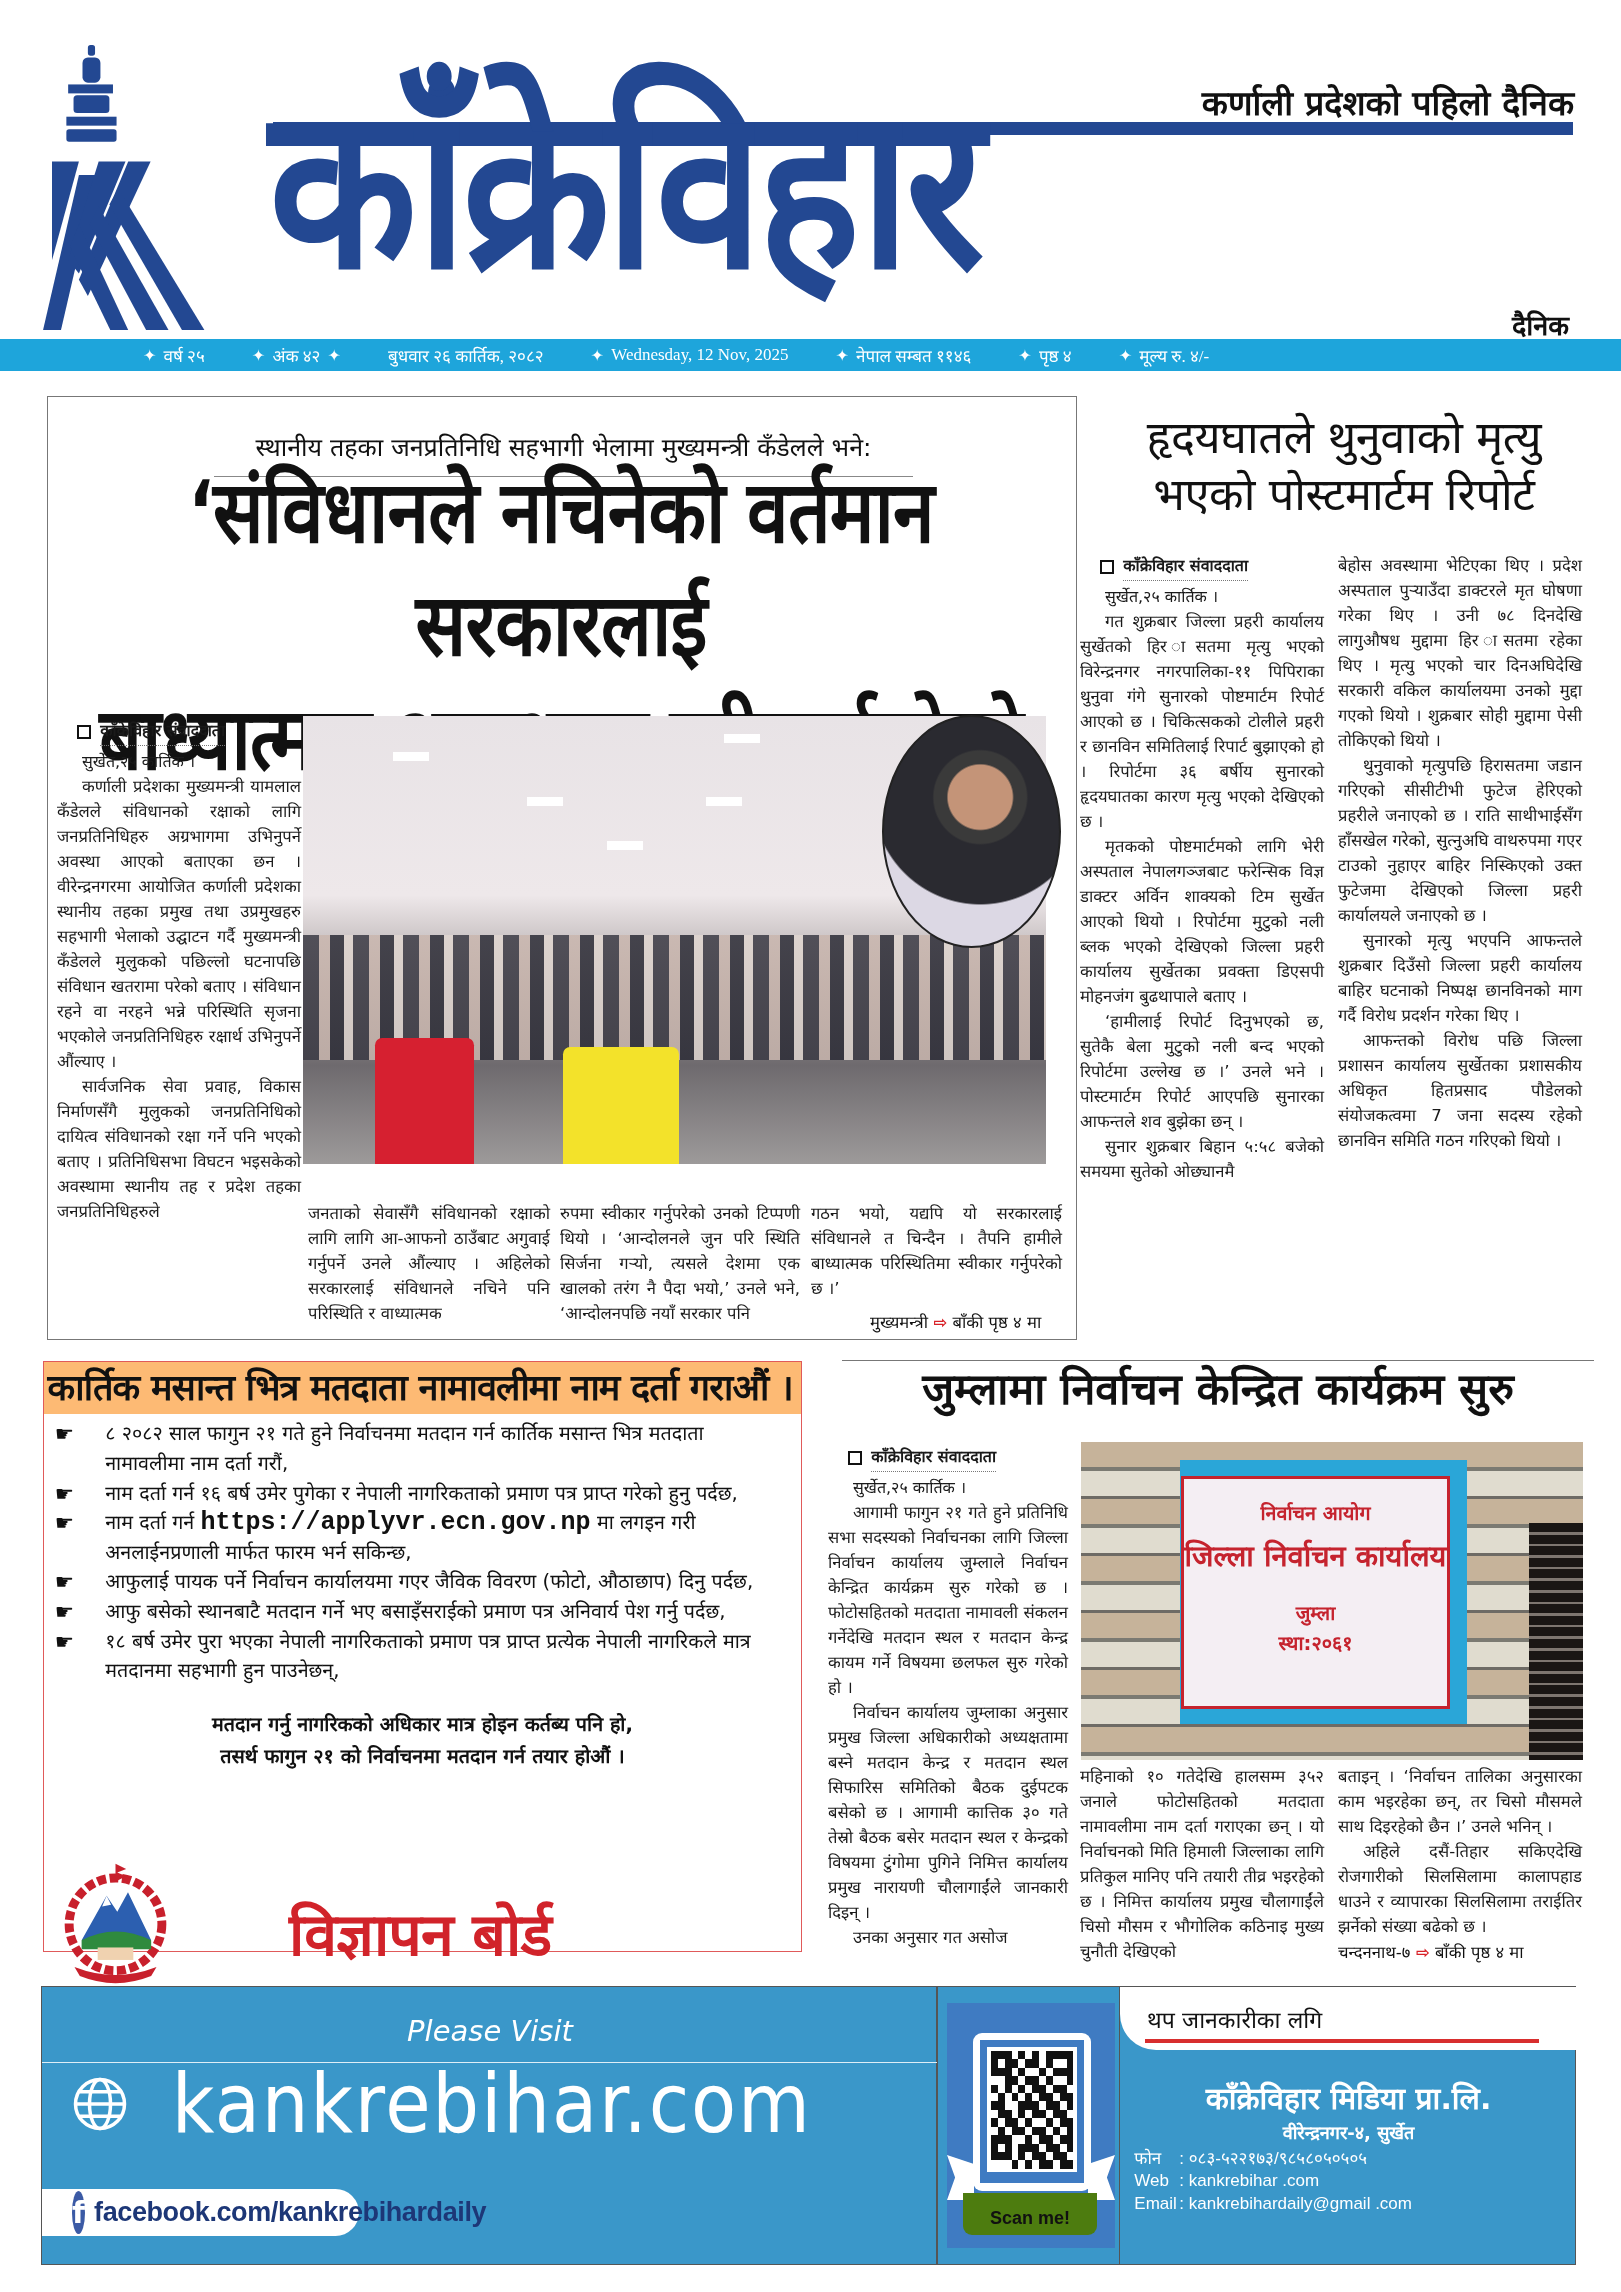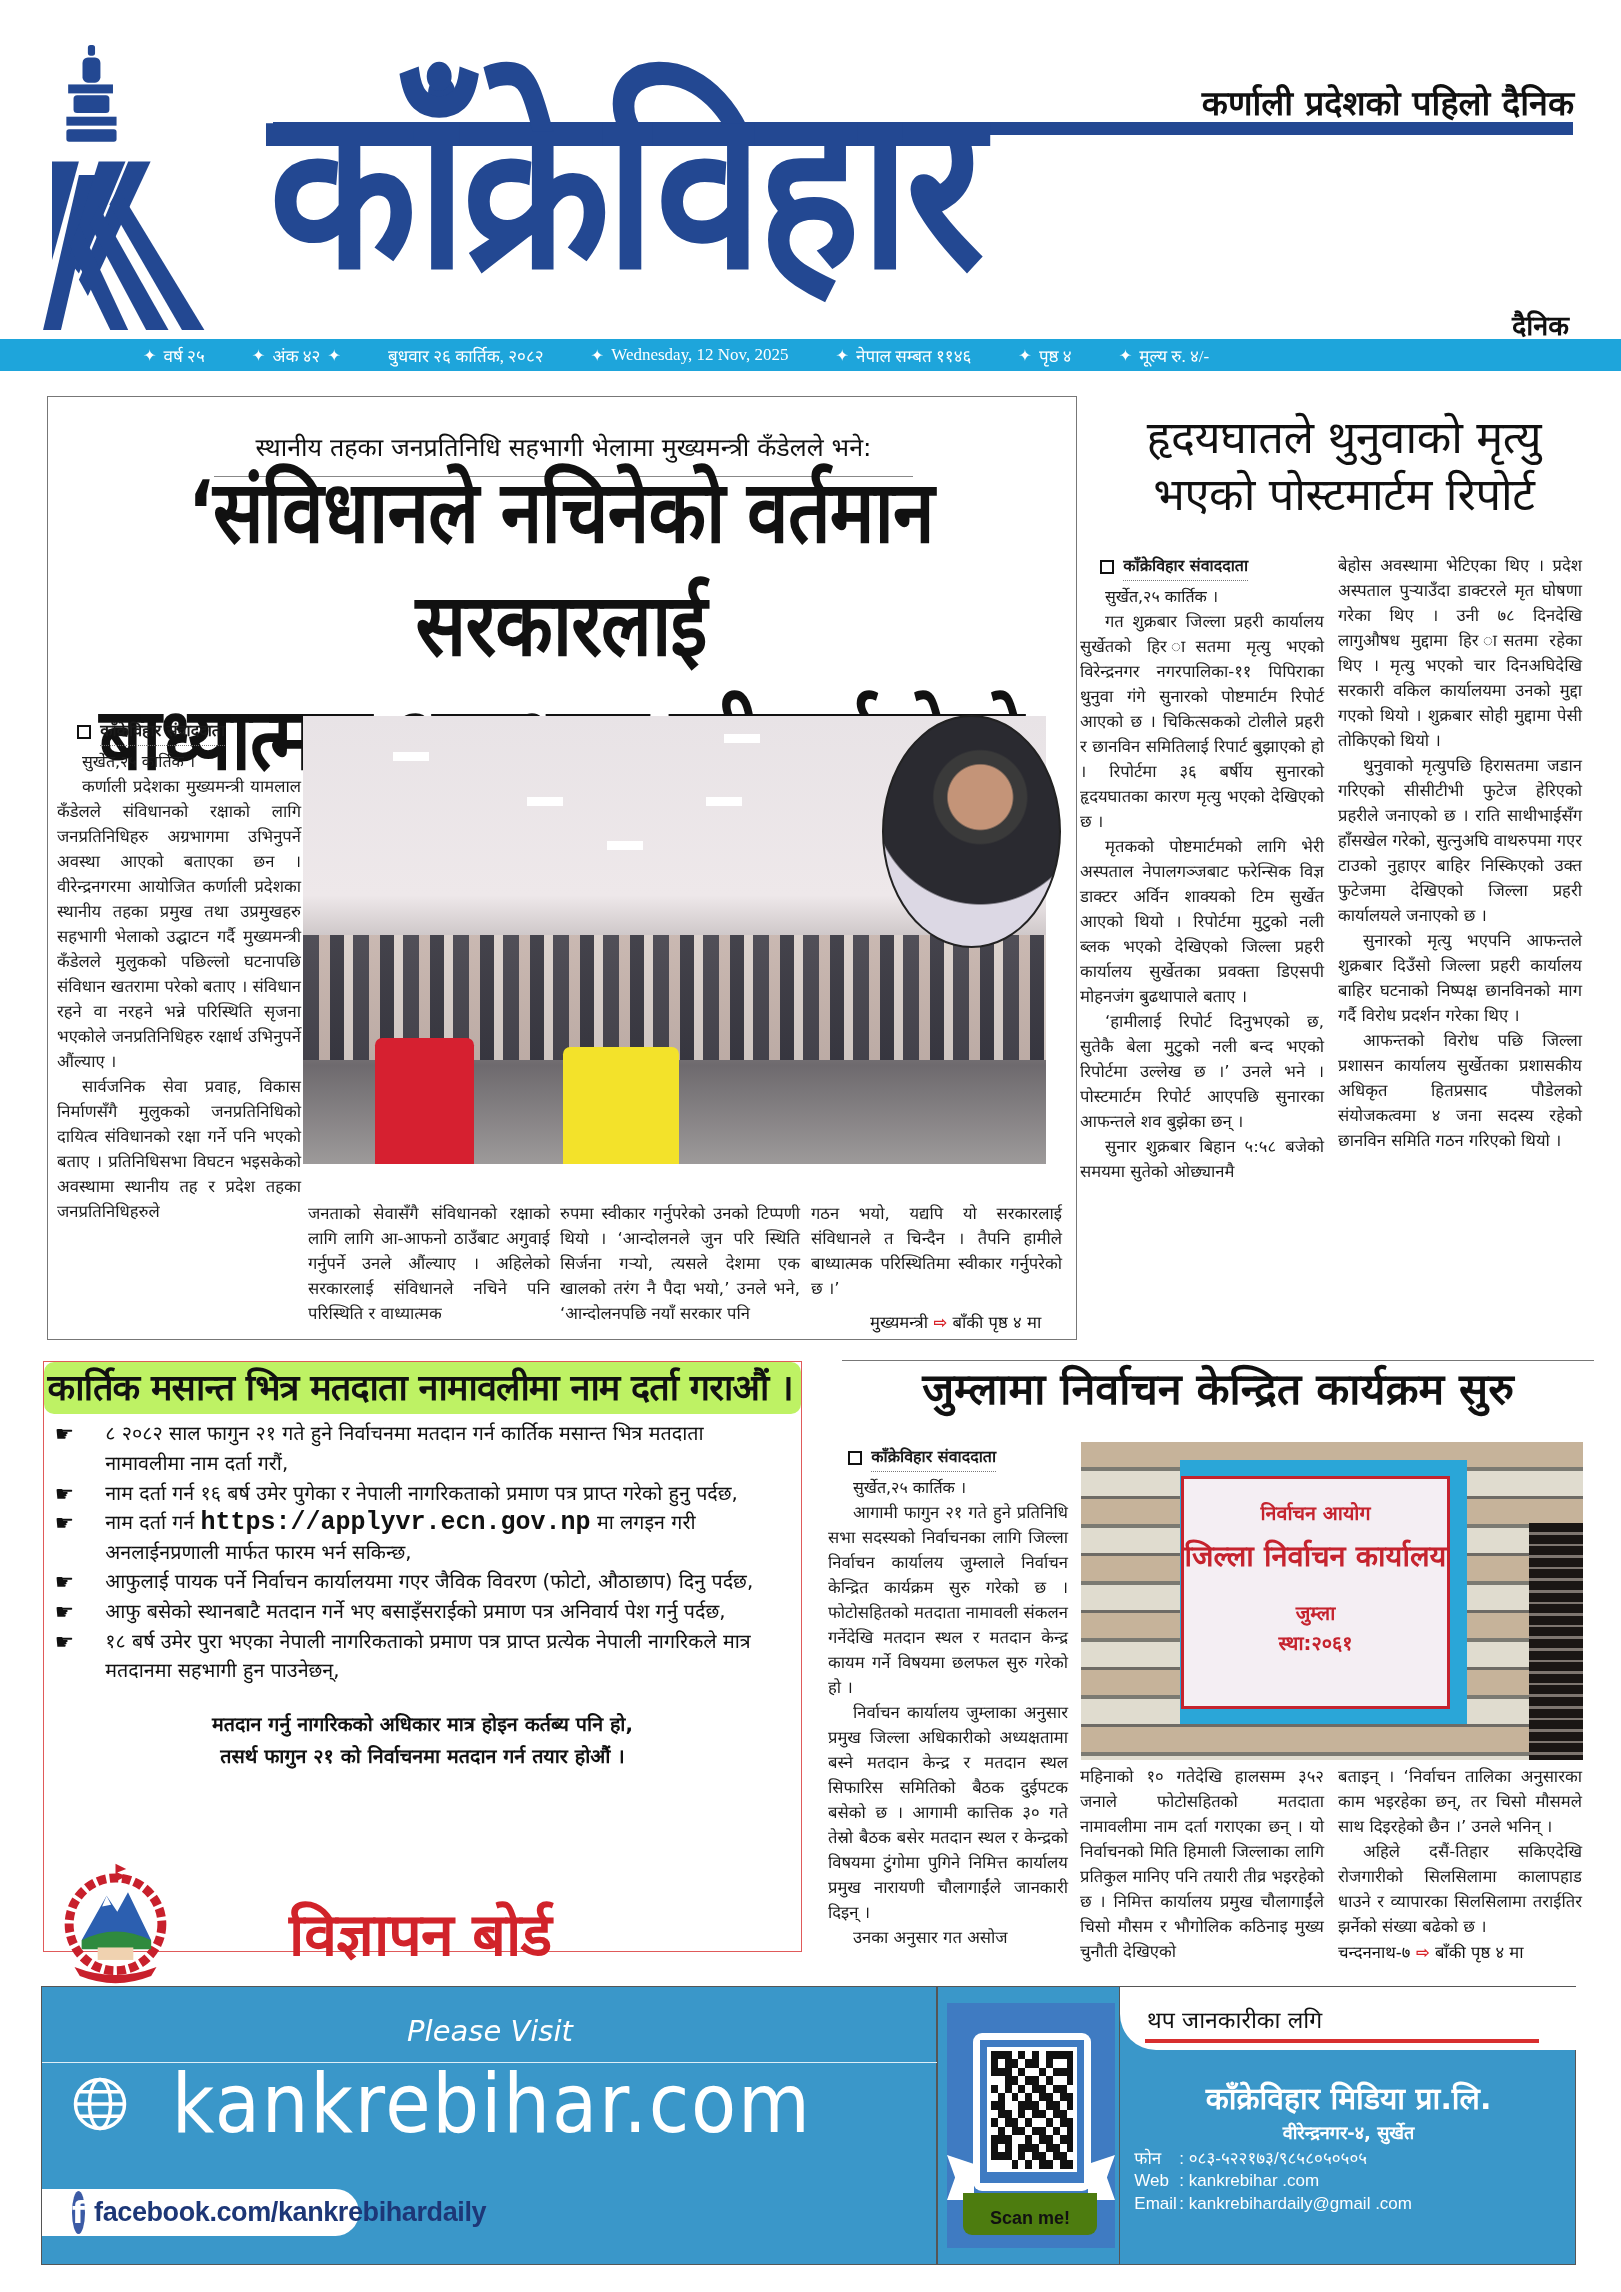--- a/index.html
+++ b/index.html
@@ -53,22 +53,22 @@
 
   .continued { position: absolute; font-size: 16.6px; }
   .continued .arrow { color: #d81f26; font-weight: bold; }
 
   
   .rt-headline { position: absolute; left: 1093px; top: 394px; width: 502px; text-align: center; font-size: 45px;
     line-height: 57px; font-weight: normal; letter-spacing: -0.4px; margin-top: 15px; }
 
   
   .notice { position: absolute; left: 43px; top: 1361px; width: 759px; height: 591px; border: 1.8px solid #e05a5a; }
-  .notice-head { background: #bef264; color: #111; height: 52px; font-size: 36px; font-weight: bold;
-    padding-left: 3.6px; line-height: 52px; white-space: nowrap; letter-spacing: -0.9px; border-radius: 10px; }
+  .notice-head { background: #fdba74; color: #111; height: 52px; font-size: 36px; font-weight: bold;
+    padding-left: 3.6px; line-height: 52px; white-space: nowrap; letter-spacing: -0.9px; }
   .notice-list { list-style: none; padding: 5.4px 12.5px 0 10.7px; font-size: 19.7px; line-height: 29.6px; }
   .notice-list li { display: flex; gap: 21.5px; }
   .notice-list .hand { width: 29px; flex: 0 0 29px; font-size: 21.5px; }
   .notice-list .url { font-family: Liberation Mono, monospace; font-weight: bold; font-size: 25px; }
   .notice-slogan { text-align: center; font-size: 19.7px; font-weight: bold; line-height: 32px; margin-top: 23px; }
   .emblem { position: absolute; left: 18px; top: 498px; width: 107px; height: 125px; }
   .gov-title { position: absolute; left: 206px; top: 480px; width: 340px; text-align: center;
     color: #d1232a; font-size: 39px; font-weight: bold; }
   .gov-sub { position: absolute; left: 143px; top: 530px; width: 466px; text-align: center;
     color: #d1232a; font-size: 59px; font-weight: bold; letter-spacing: -0.9px; }
@@ -239,21 +239,21 @@
   <div class="dateline">सुर्खेत,२५ कार्तिक ।</div>
   <p>गत शुक्रबार जिल्ला प्रहरी कार्यालय सुर्खेतको हिर ासतमा मृत्यु भएको विरेन्द्रनगर नगरपालिका-११ पिपिराका थुनुवा गंगे सुनारको पोष्टमार्टम रिपोर्ट आएको छ । चिकित्सकको टोलीले प्रहरी र छानविन समितिलाई रिपार्ट बुझाएको हो । रिपोर्टमा ३६ बर्षीय सुनारको हृदयघातका कारण मृत्यु भएको देखिएको छ ।</p>
   <p>मृतकको पोष्टमार्टमको लागि भेरी अस्पताल नेपालगञ्जबाट फरेन्सिक विज्ञ डाक्टर अर्विन शाक्यको टिम सुर्खेत आएको थियो । रिपोर्टमा मुटुको नली ब्लक भएको देखिएको जिल्ला प्रहरी कार्यालय सुर्खेतका प्रवक्ता डिएसपी मोहनजंग बुढथापाले बताए ।</p>
   <p>‘हामीलाई रिपोर्ट दिनुभएको छ, सुतेकै बेला मुटुको नली बन्द भएको रिपोर्टमा उल्लेख छ ।’ उनले भने । पोस्टमार्टम रिपोर्ट आएपछि सुनारका आफन्तले शव बुझेका छन् ।</p>
   <p>सुनार शुक्रबार बिहान ५:५८ बजेको समयमा सुतेको ओछ्यानमै</p>
 </div>
 <div class="col" style="left:1338px; top:553px; width:244px;">
   <p class="noind">बेहोस अवस्थामा भेटिएका थिए । प्रदेश अस्पताल पुऱ्याउँदा डाक्टरले मृत घोषणा गरेका थिए । उनी ७८ दिनदेखि लागुऔषध मुद्दामा हिर ासतमा रहेका थिए । मृत्यु भएको चार दिनअघिदेखि सरकारी वकिल कार्यालयमा उनको मुद्दा गएको थियो । शुक्रबार सोही मुद्दामा पेसी तोकिएको थियो ।</p>
   <p>थुनुवाको मृत्युपछि हिरासतमा जडान गरिएको सीसीटीभी फुटेज हेरिएको प्रहरीले जनाएको छ । राति साथीभाईसँग हाँसखेल गरेको, सुत्नुअघि वाथरुपमा गएर टाउको नुहाएर बाहिर निस्किएको उक्त फुटेजमा देखिएको जिल्ला प्रहरी कार्यालयले जनाएको छ ।</p>
   <p>सुनारको मृत्यु भएपनि आफन्तले शुक्रबार दिउँसो जिल्ला प्रहरी कार्यालय बाहिर घटनाको निष्पक्ष छानविनको माग गर्दै विरोध प्रदर्शन गरेका थिए ।</p>
-  <p>आफन्तको विरोध पछि जिल्ला प्रशासन कार्यालय सुर्खेतका प्रशासकीय अधिकृत हितप्रसाद पौडेलको संयोजकत्वमा ४ जना सदस्य रहेको छानविन समिति गठन गरिएको थियो ।</p>
+  <p>आफन्तको विरोध पछि जिल्ला प्रशासन कार्यालय सुर्खेतका प्रशासकीय अधिकृत हितप्रसाद पौडेलको संयोजकत्वमा 7 जना सदस्य रहेको छानविन समिति गठन गरिएको थियो ।</p>
 </div>
 
 <section class="notice">
   <div class="notice-head">कार्तिक मसान्त भित्र मतदाता नामावलीमा नाम दर्ता गराऔं ।</div>
   <ul class="notice-list">
     <li>
         <span class="hand">☛</span>
         <span>८ २०८२ साल फागुन २१ गते हुने निर्वाचनमा मतदान गर्न कार्तिक मसान्त भित्र मतदाता नामावलीमा नाम दर्ता गरौं,</span>
       </li>
     <li>

